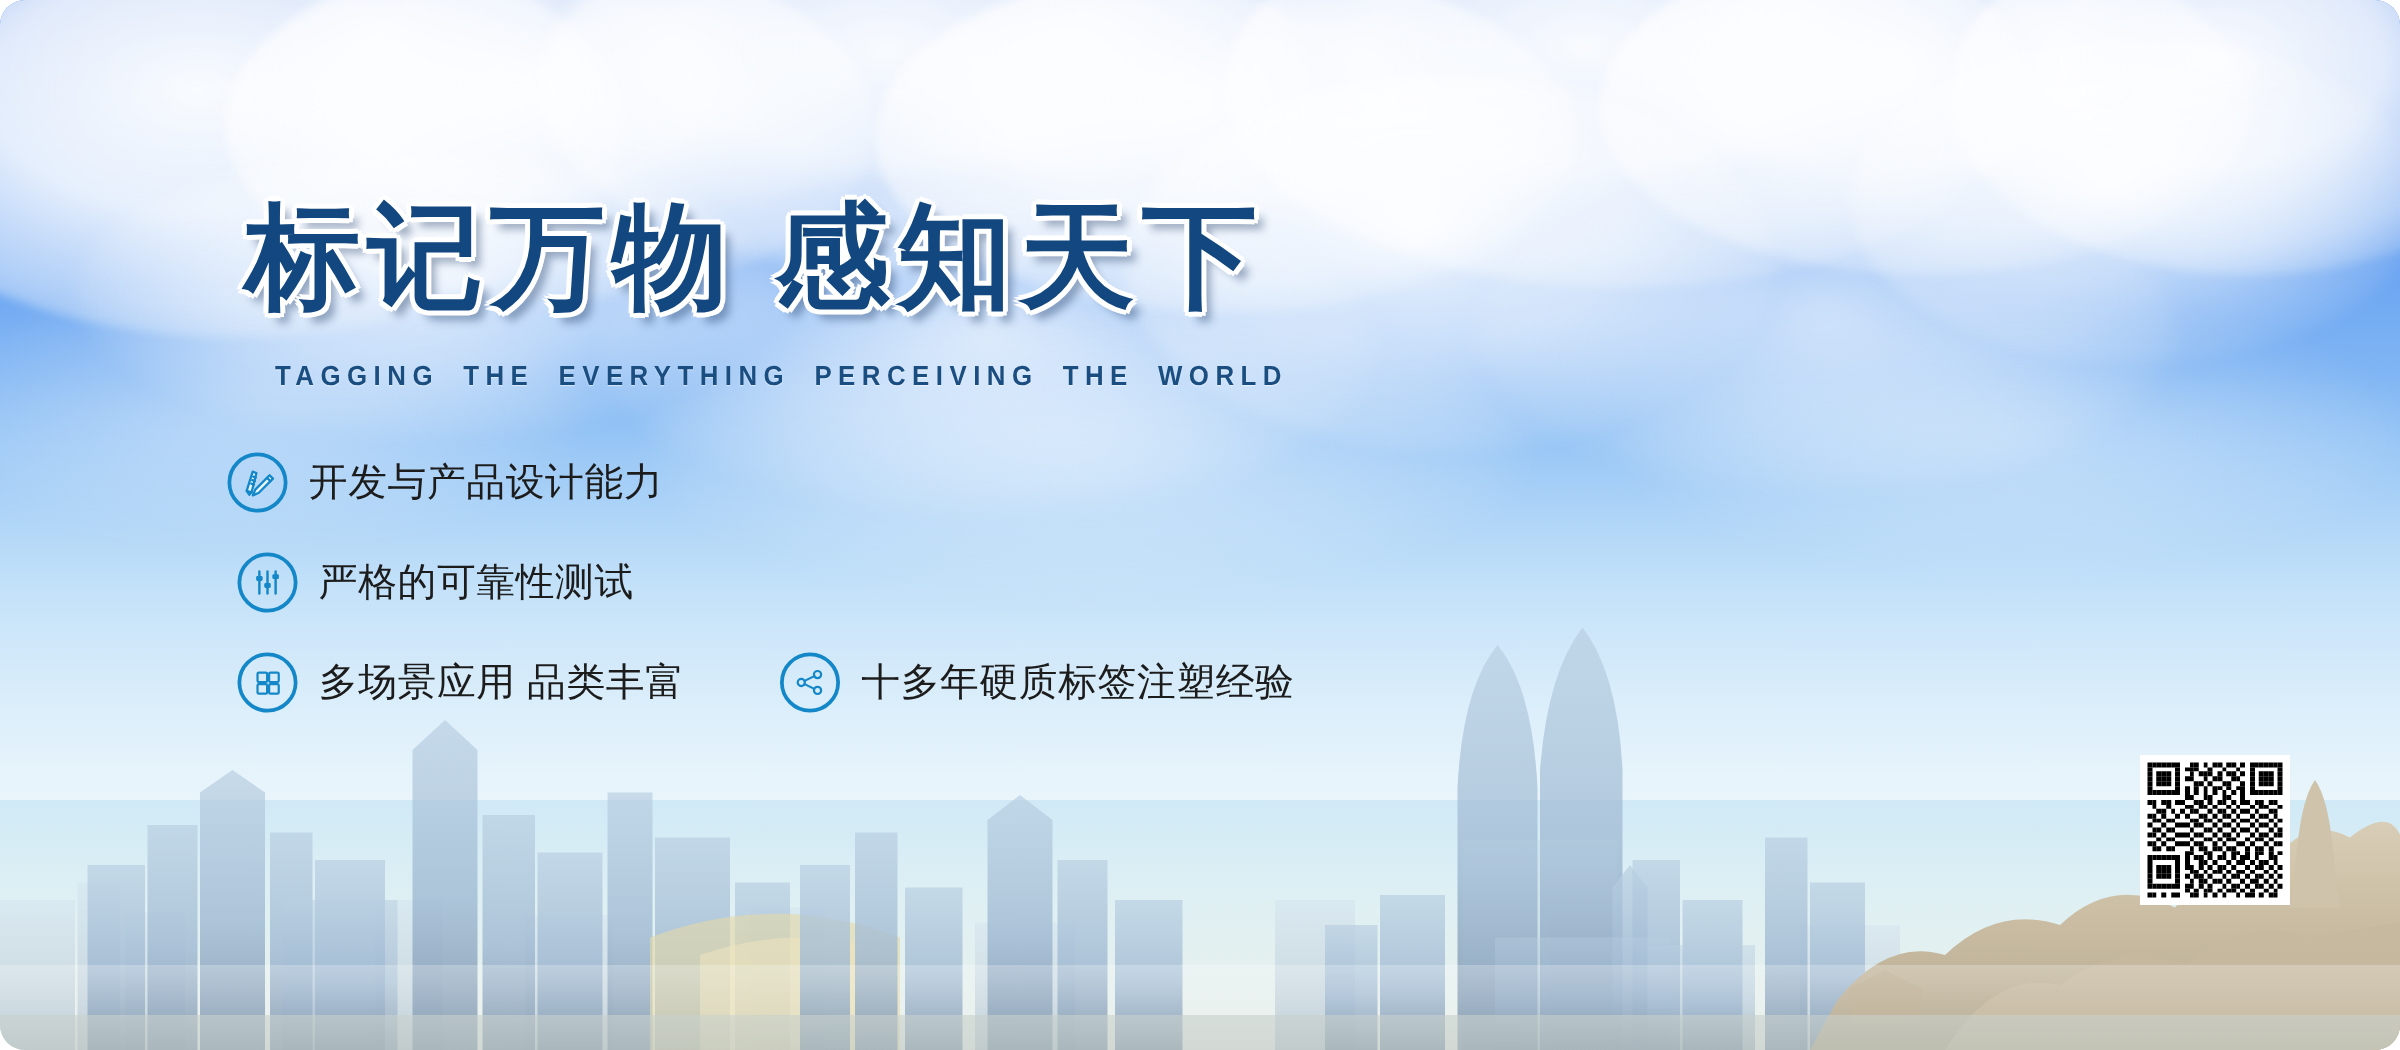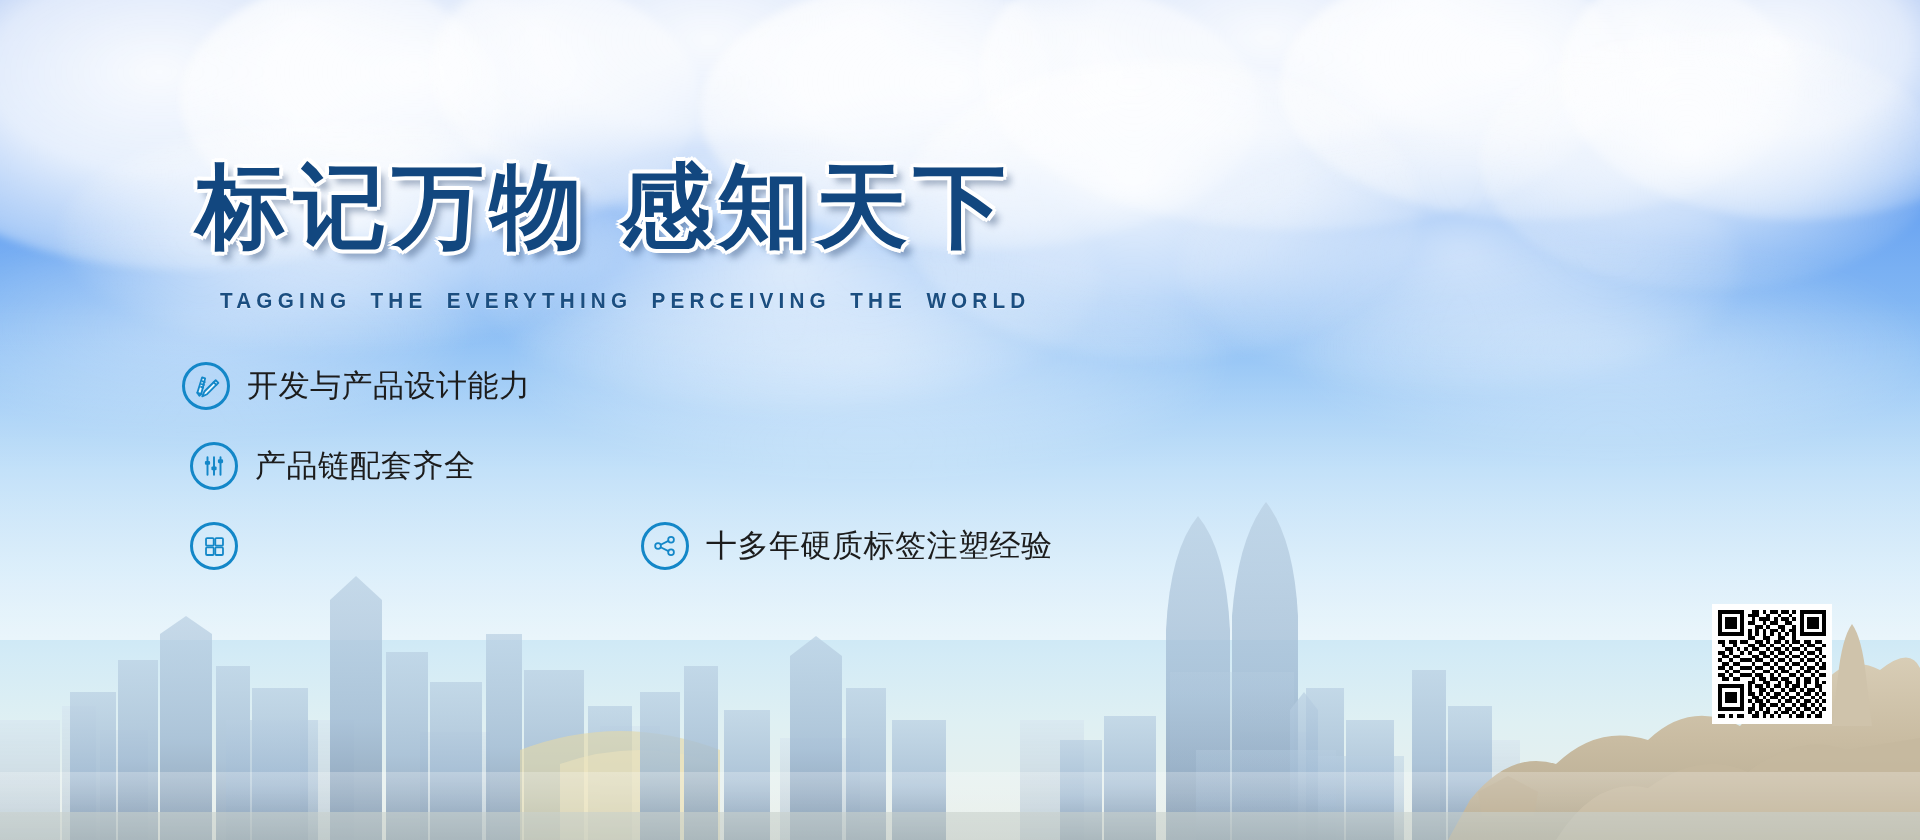--- a/index.html
+++ b/index.html
@@ -19,20 +19,21 @@
        #3f7fe8 8%,
        #5f9bf0 20%,
        #79b0f3 32%,
        #8fc2f5 44%,
        #a7d3f6 56%,
        #bfe1f7 68%,
        #d3ebf6 78%,
        #dff0f3 86%,
        #e6f0ee 94%,
        #e9eee9 100%);
+    border-radius:20px;
   }
 
   
   .clouds { position:absolute; inset:0; pointer-events:none; }
   .cloud {
     position:absolute;
     border-radius:50%;
     background:radial-gradient(ellipse at 45% 40%,
         rgba(255,255,255,0.97) 0%,
         rgba(255,255,255,0.85) 35%,
@@ -100,21 +101,21 @@
     transform:scaleX(0.94);
     transform-origin:left center;
     text-shadow:0 1px 1px rgba(255,255,255,0.55);
   }
 
   
   .features {
     position:absolute; left:190px; top:346px;
     width:1180px;
   }
-  .feat-row { display:flex; align-items:center; height:80px;gap:17px; }
+  .feat-row { display:flex; align-items:center; height:80px; }
   .feat-col-left  { width:420px; flex:0 0 420px; }
   .feat-col-right { flex:1; }
 
   .feat {
     display:flex; align-items:center;
     height:80px;
   }
   .feat .bullet-ico {
     flex:0 0 auto;
     width:48px; height:48px;
@@ -301,36 +302,37 @@
         <div class="feat-col-left">
           <div class="feat">
             <span class="bullet-ico">
               <svg width="26" height="26" viewBox="0 0 28 28" fill="none" stroke="#1387c8" stroke-width="2.1" stroke-linecap="round">
                 <path d="M7 4.5 V23.5 M14 4.5 V23.5 M21 4.5 V23.5"></path>
                 <rect x="4.2" y="8.5" width="5.6" height="4.2" rx="1.2" fill="#1387c8" stroke="none"></rect>
                 <rect x="11.2" y="14.5" width="5.6" height="4.2" rx="1.2" fill="#1387c8" stroke="none"></rect>
                 <rect x="18.2" y="6.8" width="5.6" height="4.2" rx="1.2" fill="#1387c8" stroke="none"></rect>
               </svg>
             </span>
-            <span class="feat-label">产品链配套齐全</span>
+            <span class="feat-label">严格的可靠性测试</span>
           </div>
         </div>
       </div>
 
       <div class="feat-row r3">
         <div class="feat-col-left">
           <div class="feat">
             <span class="bullet-ico">
               <svg width="25" height="25" viewBox="0 0 28 28" fill="none" stroke="#1387c8" stroke-width="2.0" stroke-linejoin="round">
                 <rect x="4.5" y="4.5" width="8.6" height="8.6" rx="1.2"></rect>
                 <rect x="14.9" y="4.5" width="8.6" height="8.6" rx="1.2"></rect>
                 <rect x="4.5" y="14.9" width="8.6" height="8.6" rx="1.2"></rect>
                 <rect x="14.9" y="14.9" width="8.6" height="8.6" rx="1.2"></rect>
               </svg>
             </span>
+            <span class="feat-label">多场景应用 品类丰富</span>
           </div>
         </div>
         <div class="feat-col-right">
           <div class="feat">
             <span class="bullet-ico">
               <svg width="26" height="26" viewBox="0 0 28 28" fill="none" stroke="#1387c8" stroke-width="1.9" stroke-linecap="round">
                 <circle cx="6.5" cy="14" r="3.1"></circle>
                 <circle cx="20.5" cy="7.2" r="3.1"></circle>
                 <circle cx="20.5" cy="20.8" r="3.1"></circle>
                 <path d="M9.3 12.6 L17.7 8.5 M9.3 15.4 L17.7 19.5"></path>

